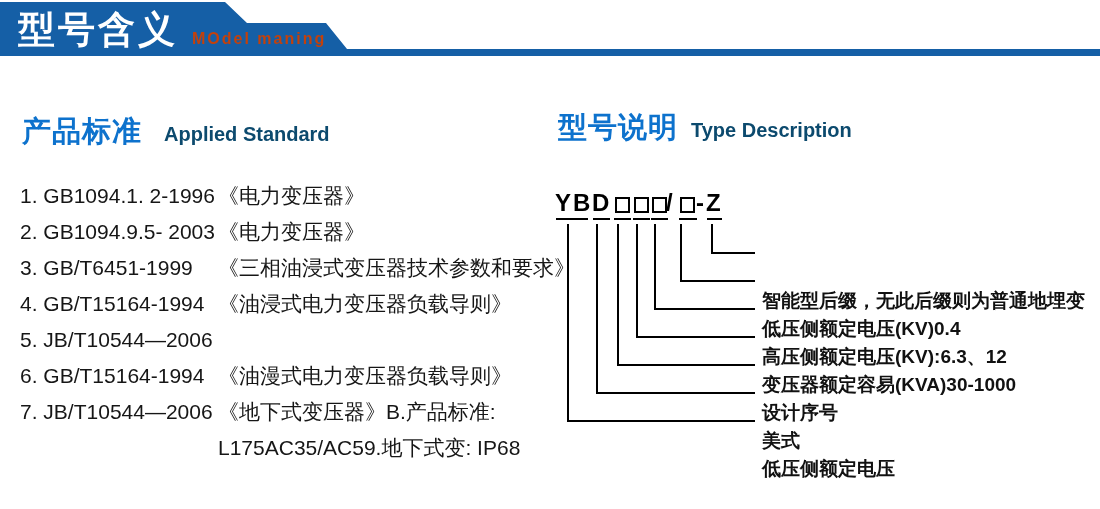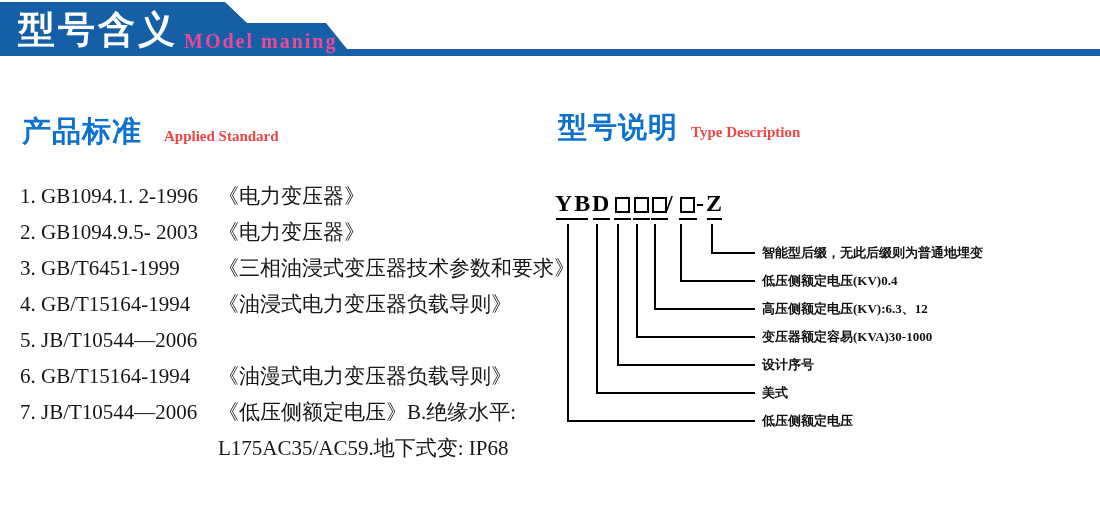--- a/index.html
+++ b/index.html
@@ -1,50 +1,50 @@
 <!DOCTYPE html>
 <html><head>
 <meta charset="utf-8">
 <style>
   html,body{margin:0;padding:0;background:#fff;}
   .page{
     position:relative;width:1100px;height:509px;background:#ffffff;overflow:hidden;
-    font-family:Liberation Serif, serif;color:#161616;
+    font-family:Liberation Sans, sans-serif;color:#161616;
   }
   
   .header-svg{position:absolute;left:0;top:0;width:1100px;height:60px;display:block;}
   .header-title{
     position:absolute;left:18px;top:5px;font-size:37px;font-weight:bold;color:#ffffff;
     letter-spacing:3px;white-space:nowrap;
   }
   .header-sub{
-    position:absolute;left:184px;top:30px;font-size:20px;font-weight:bold;color:#ec4899;
+    position:absolute;left:192px;top:30px;font-size:16px;font-weight:bold;color:#c2410c;
     letter-spacing:2px;white-space:nowrap;
   }
   
   .sec-head{position:absolute;display:flex;align-items:baseline;gap:13px;white-space:nowrap;}
   .sec-head .cn{font-size:29px;font-weight:bold;color:#0d72cd;letter-spacing:1px;}
-  .sec-head .en{font-size:15px;font-weight:600;color:#ef4444;}
+  .sec-head .en{font-size:20px;font-weight:600;color:#0c4a6e;}
   .sec-head.left{left:22px;top:112px;gap:22px;}
   .sec-head.right{left:558px;top:108px;text-align:right;}
   
   .std-list{position:absolute;left:20px;top:184px;width:535px;}
   .std-row{display:flex;height:36px;align-items:flex-start;font-size:21px;line-height:24px;white-space:nowrap;}
   .std-row .code{flex:0 0 198px;}
   .std-row .title{flex:1;}
   
   .diagram{position:absolute;left:550px;top:190px;width:550px;height:315px;}
   .diagram svg{position:absolute;left:0;top:0;width:550px;height:315px;display:block;}
   .code-part{
     position:absolute;top:3px;font-size:24px;font-weight:bold;color:#000;
     letter-spacing:2px;line-height:20px;white-space:nowrap;
   }
   .diag-label{
-    position:absolute;left:212px;font-size:13px;font-weight:bold;color:#111;
-    line-height:22px;white-space:nowrap;
+    position:absolute;left:212px;font-size:19px;font-weight:bold;color:#111;
+    line-height:22px;white-space:nowrap;margin-top:48px;
   }
 </style>
 </head>
 <body>
 
 <div class="page">
 
   <svg class="header-svg" viewBox="0 0 1100 60" aria-hidden="true">
     <polygon points="0,2 225,2 247,23 326,23 347,49 1100,49 1100,56 0,56" fill="#155fa6"></polygon>
   </svg>
@@ -75,21 +75,21 @@
     </div>
     <div class="std-row">
       <span class="code">5. JB/T10544—2006</span>
     </div>
     <div class="std-row">
       <span class="code">6. GB/T15164-1994</span>
       <span class="title">《油漫式电力变压器负载导则》</span>
     </div>
     <div class="std-row">
       <span class="code">7. JB/T10544—2006</span>
-      <span class="title">《低压侧额定电压》B.绝缘水平:</span>
+      <span class="title">《地下式变压器》B.产品标准:</span>
     </div>
     <div class="std-row">
       <span class="code"></span>
       <span class="title">L175AC35/AC59.地下式变: IP68</span>
     </div>
   </div>
 
   <div class="sec-head right">
     <span class="cn">型号说明</span>
     <span class="en">Type Description</span>

